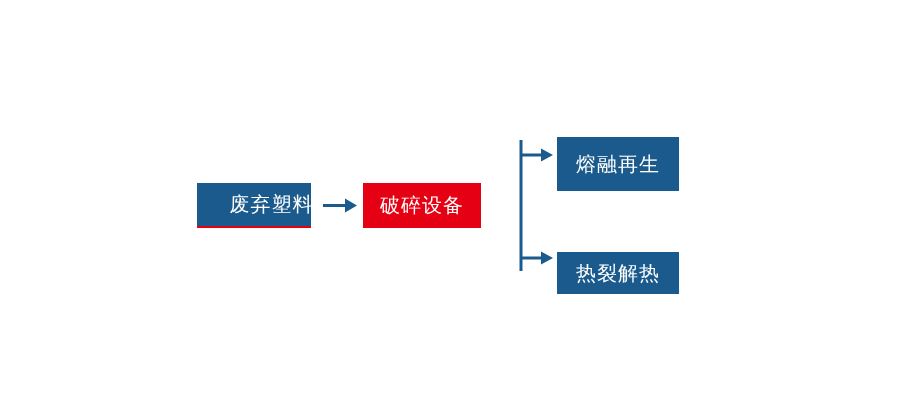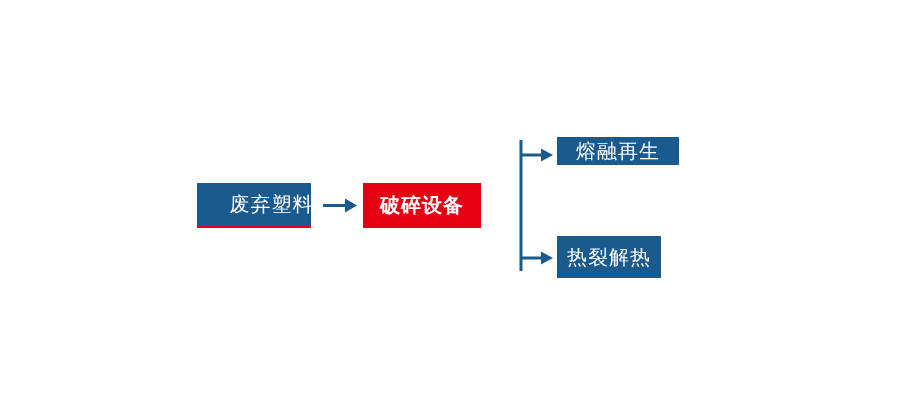--- a/index.html
+++ b/index.html
@@ -30,35 +30,35 @@
     display: flex;
     align-items: center;
     justify-content: center;
     color: #ffffff;
     font-size: 20px;
     letter-spacing: 1px;
     box-sizing: border-box;
     white-space: nowrap;
   }
   .node-blue { background: var(--primary-blue, #1a5a8c); }
-  .node-red  { background: var(--accent-red, #e60013); font-weight: bold; }
+  .node-red  { background: var(--accent-red, #e60013); }
 
   #node-waste {
     left: 197px; top: 183px; width: 114px; height: 45px;
     border-bottom: 2px solid var(--accent-red, #e60013);
     padding-left: 35px;
   }
   #node-crusher {
     left: 363px; top: 183px; width: 118px; height: 45px;
   }
   #node-melt {
-    left: 557px; top: 137px; width: 122px; height: 28px;
+    left: 557px; top: 137px; width: 122px; height: 54px;
   }
   #node-pyrolysis {
-    left: 557px; top: 236px; width: 104px; height: 42px;
+    left: 557px; top: 252px; width: 122px; height: 42px;
   }
 
   .stroke {
     stroke: var(--primary-blue, #1a5a8c);
     stroke-width: 3;
     fill: none;
   }
   .head {
     fill: var(--primary-blue, #1a5a8c);
     stroke: none;

